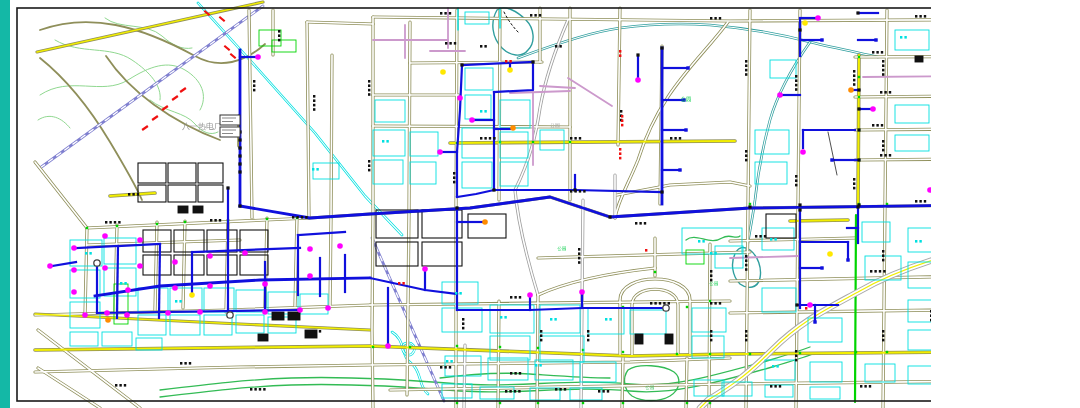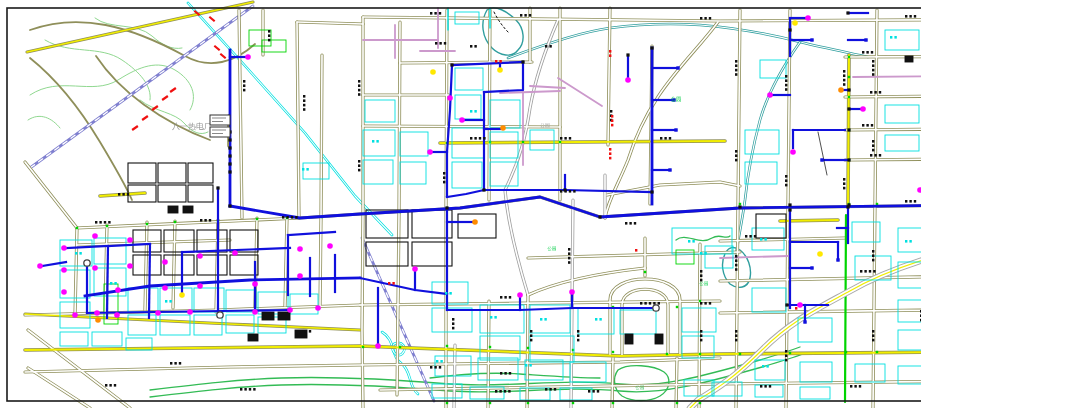--- a/index.html
+++ b/index.html
@@ -1,17 +1,17 @@
 <!DOCTYPE html>
 <html><head>
 <meta charset="utf-8">
 <style>
   html,body{margin:0;padding:0;background:#ffffff;}
   body{font-family:"DejaVu Sans",sans-serif;}
-  #map-wrap{position:relative;width:921px;height:408px;background:#14b8a6;overflow:hidden;}
+  #map-wrap{position:relative;width:921px;height:408px;background:#14b8a6;overflow:hidden;padding-left:10px;}
   svg{display:block;}
 </style>
 </head>
 <body>
 
 <div id="map-wrap">
   <svg id="map-svg" width="1080" height="408" viewBox="0 0 1080 408" xmlns="http://www.w3.org/2000/svg">
       <rect x="0" y="0" width="1080" height="408" fill="#ffffff"></rect>
       <path d="M 30,95 C 60,75 92,96 118,80 C 140,66 158,60 175,70 C 192,80 198,96 190,110" fill="none" stroke="#90d890" stroke-width="1" stroke-linecap="round" stroke-linejoin="round"></path>
       <path d="M 45,40 C 70,55 100,45 122,60 C 140,72 152,86 150,100" fill="none" stroke="#90d890" stroke-width="1" stroke-linecap="round" stroke-linejoin="round"></path>

